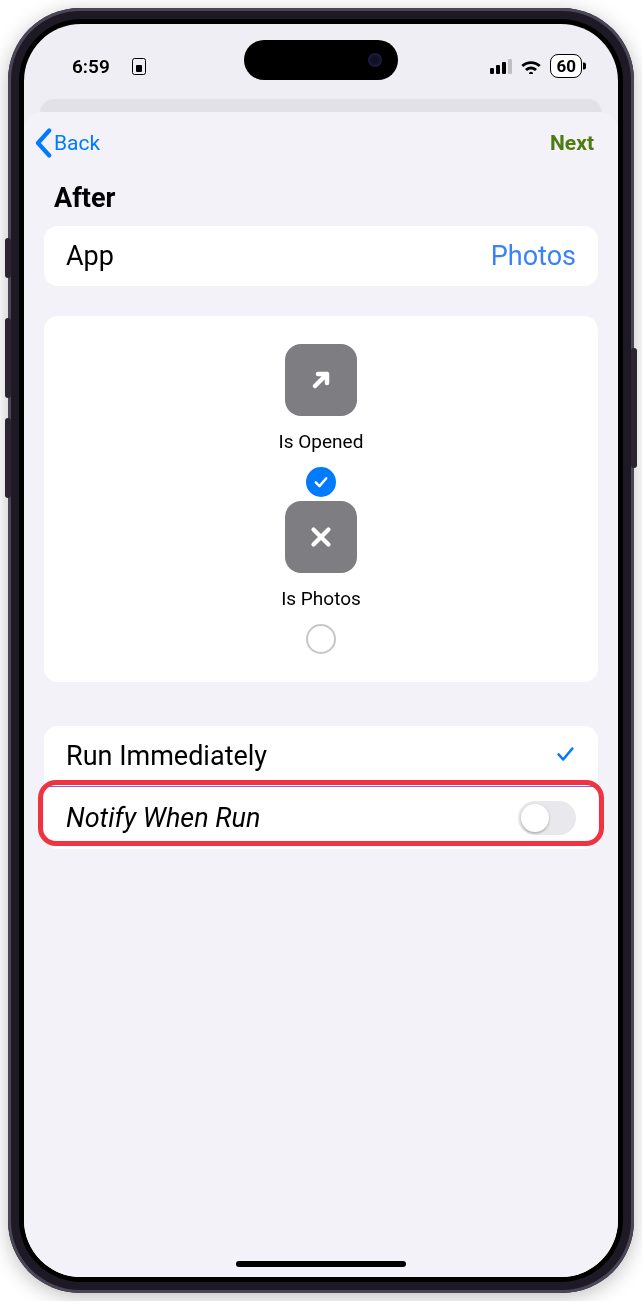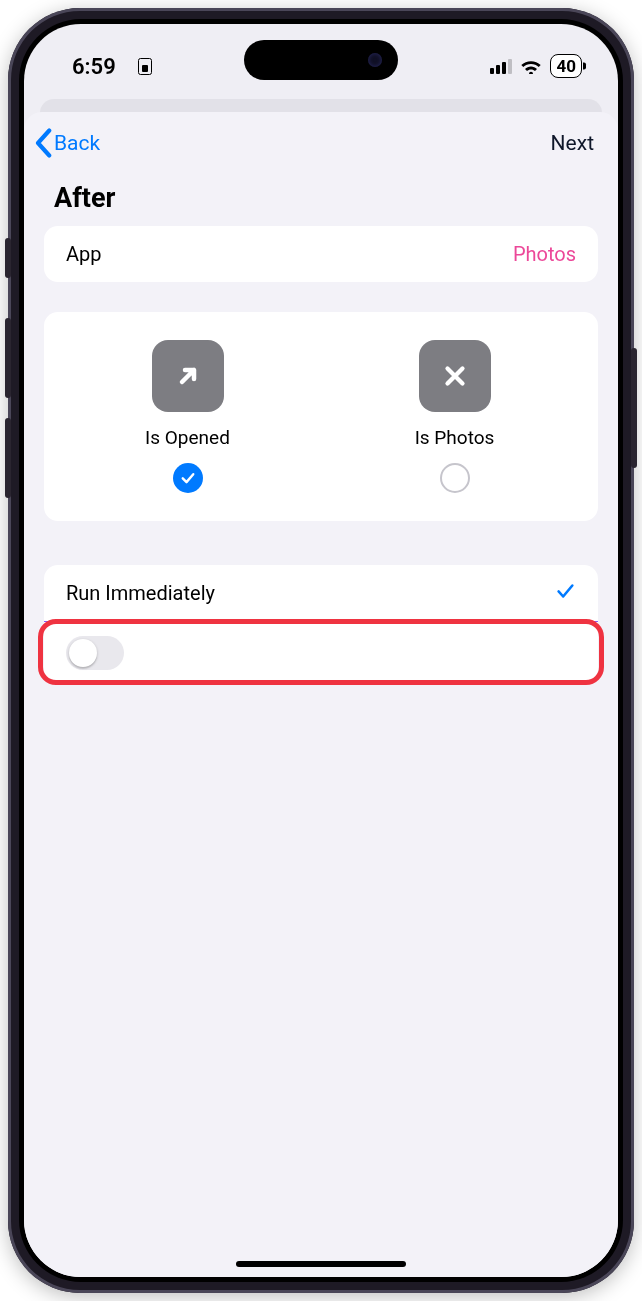--- a/index.html
+++ b/index.html
@@ -51,21 +51,21 @@
     
     .statusbar {
       position:absolute;
       top:0; left:0; right:0;
       height:64px;
       display:flex; align-items:center; justify-content:space-between;
       padding:20px 36px 0 48px;
       z-index:15;
       color:#000;
     }
-    .sb-left { display:flex; align-items:center; gap:22px; font-size:22px; font-weight:600; }
+    .sb-left { display:flex; align-items:center; gap:22px; font-size:19px; font-weight:600; }
     .sb-card { width:14px; height:17px; border:1.9px solid #000; border-radius:2.5px; display:flex; align-items:center; justify-content:center; }
     .sb-card .inner { width:6px; height:7px; background:#000; border-radius:1px; margin-top:4px;}
     .sb-right { display:flex; align-items:center; gap:8px; }
     .bars { display:flex; align-items:flex-end; gap:2px; }
     .bars span { width:4px; background:#000; border-radius:1px; }
     .bars span:nth-child(1){height:6px} .bars span:nth-child(2){height:9px}
     .bars span:nth-child(3){height:12px} .bars span:nth-child(4){height:15px; background:#0003;}
     .wifi svg { display:block; }
     .batt {
       font-size:17px; font-weight:700;
@@ -92,48 +92,49 @@
 
     
     .nav {
       display:flex; align-items:center; justify-content:space-between;
       height:62px;
       padding:0 24px 0 10px;
       gap:33px;
     }
     .nav-back { display:flex; align-items:center; gap:2px; color:#007aff; font-size:21px; }
     .nav-back svg { display:block; }
-    .nav-next { color:#0f172a; font-size:21px; font-weight:400; }
+    .nav-next { color:#4d7c0f; font-size:21px; font-weight:700; }
 
     
     .section-title { font-size:27px; font-weight:700; padding:8px 30px 12px; color:#000; }
     .card {
       background:#fff;
       border-radius:14px;
       margin:0 20px 36px;
     }
     .row {
       display:flex; align-items:center; justify-content:space-between;
       min-height:56px;
       padding:14px 22px;
-      font-size:20px;
+      font-size:27px;
       gap:12px;
     }
     .row + .row { border-top:1px solid #8b5cf6;font-style:italic; }
     .row .label { color:#000; }
-    .row .value { color:#ec4899;text-align:right; }
+    .row .value { color:#3b82f6;text-align:right; }
     .tick { color:#007aff; }
 
     .tiles-card {
       background:#fff; border-radius:14px;
       margin:0 20px 44px;
       padding:28px 20px 28px;
       display:flex;
       justify-content:space-around;
-      gap:20px;
+      gap:4px;
+      flex-direction:column;
     }
     .tile { display:flex; flex-direction:column; align-items:center; gap:14px; flex:1; }
     .tile-ic {
       width:72px; height:72px; border-radius:16px;
       background:#7d7d82;
       display:flex; align-items:center; justify-content:center;
       color:#fff;
     }
     .tile-label { font-size:19px; color:#000; }
     .radio {
@@ -194,21 +195,21 @@
             <span></span>
               <span></span>
               <span></span>
               <span></span>
           </span>
           <span class="wifi">
             <svg width="22" height="16" viewBox="0 0 22 16">
                 <path d="M11 13.8a2 2 0 1 0 0 4 2 2 0 0 0 0-4Zm0-5.2c-2.3 0-4.4.9-6 2.4l2 2c1-1 2.4-1.6 4-1.6s3 .6 4 1.6l2-2c-1.6-1.5-3.7-2.4-6-2.4Zm0-5.3c-3.7 0-7.1 1.4-9.7 3.8l2 2C5.3 7.2 8 6.1 11 6.1s5.7 1.1 7.7 3l2-2C18.1 4.7 14.7 3.3 11 3.3Z" fill="#000"></path>
               </svg>
           </span>
-          <span class="batt">40</span>
+          <span class="batt">60</span>
         </div>
       </div>
 
       <div class="sheet-back"></div>
 
       <div class="sheet">
 
         <div class="nav">
           <div class="nav-back">
             <svg width="18" height="30" viewBox="0 0 14 24">
@@ -256,20 +257,21 @@
         <div class="card" style="position:relative">
           <div class="row">
             <span class="label">Run Immediately</span>
             <span class="tick">
               <svg width="22" height="22" viewBox="0 0 24 24">
                   <path d="M5 12.5 10 18 20 6" stroke="#007aff" stroke-width="2.8" fill="none" stroke-linecap="round" stroke-linejoin="round"></path>
                 </svg>
             </span>
           </div>
           <div class="row">
+            <span class="label">Notify When Run</span>
             <span class="toggle">
                 <span class="knob"></span>
               </span>
           </div>
 
           <div class="hl" style="left:-6px; right:-6px; top:54px; height:66px;"></div>
         </div>
 
       </div>
 

